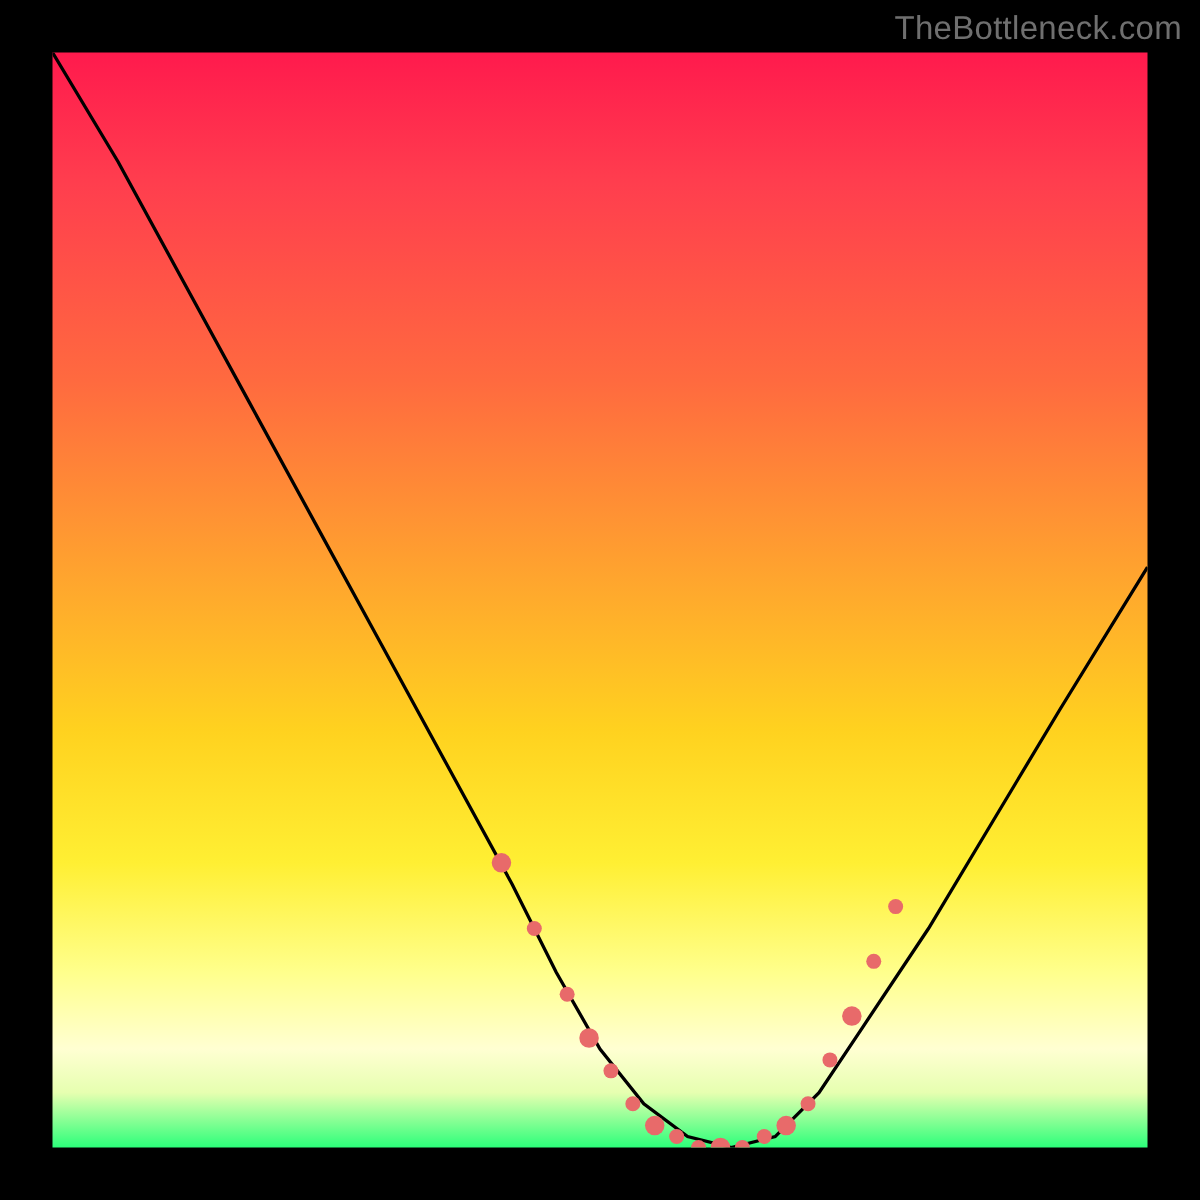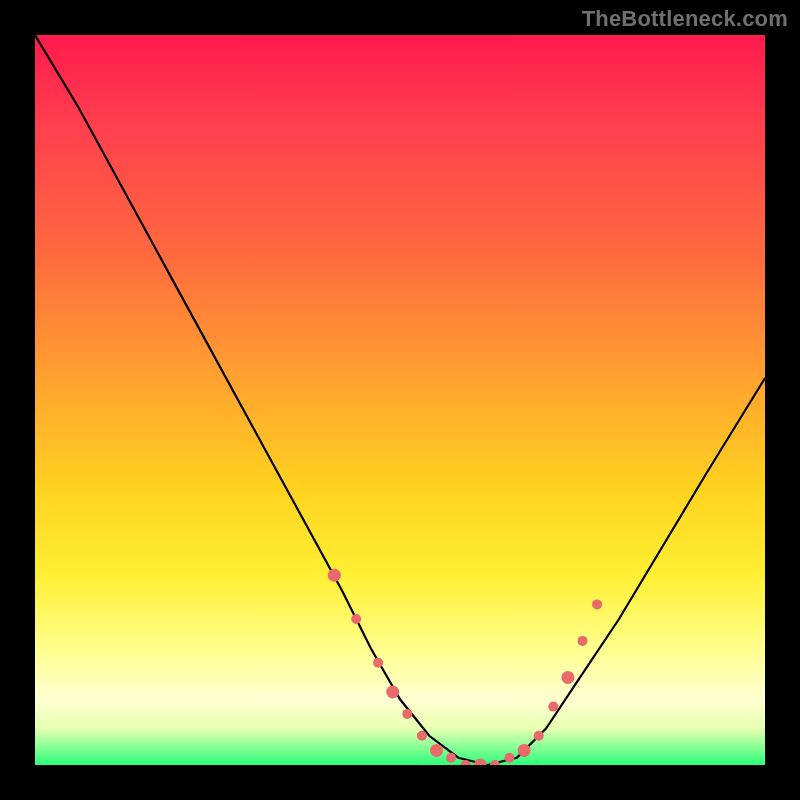--- a/index.html
+++ b/index.html
@@ -39,21 +39,21 @@
       #e6ffb0 95%,
       #2cff7a 100%
     );
   }
   .watermark {
     position: absolute;
     top: 6px;
     right: 12px;
     color: #6f6f6f;
     font-size: 22px;
-    font-weight: 700;
+    font-weight: 400;
     letter-spacing: 0.2px;
   }
   svg.curve {
     position: absolute;
     top: 0;
     left: 0;
     width: 730px;
     height: 730px;
   }
 </style>

